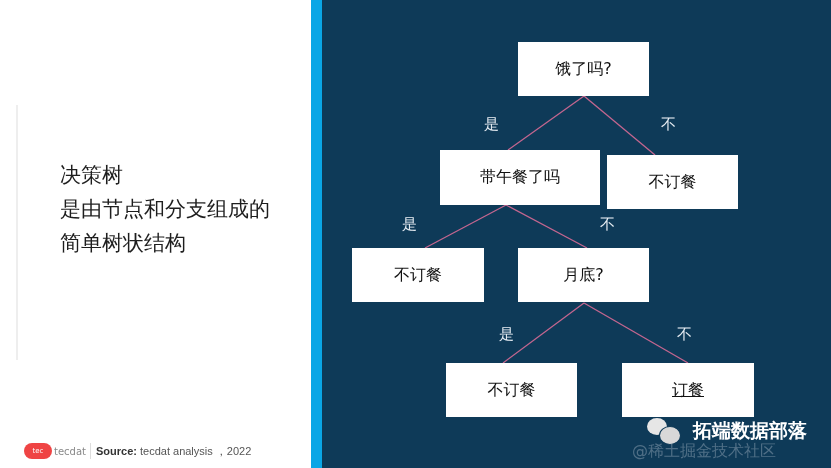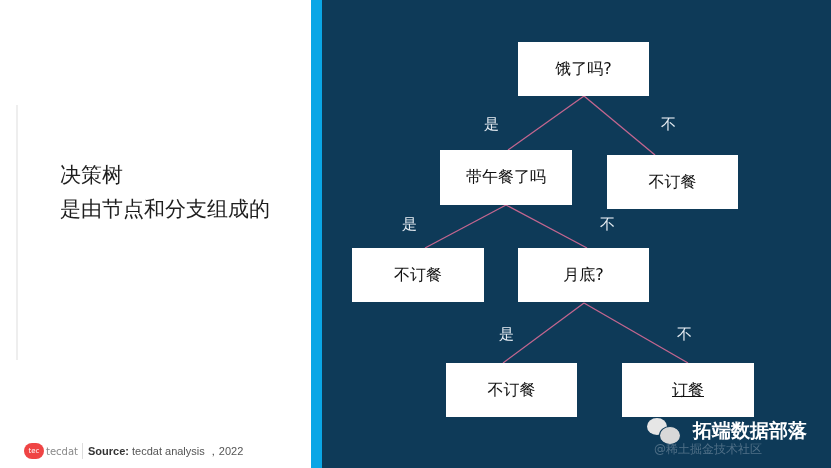--- a/index.html
+++ b/index.html
@@ -2,45 +2,46 @@
 <html><head>
   <meta charset="utf-8">
   <style>
     html, body { margin:0; padding:0; }
     body { width:831px; height:468px; position:relative; overflow:hidden; background:#ffffff; font-family:"DejaVu Sans", "Liberation Sans", sans-serif; }
     .left-panel { position:absolute; left:16px; top:0; width:310px; height:468px; background:#ffffff; }
     .left-edge { position:absolute; left:0; top:105px; width:2px; height:255px; background:#eeeeee; }
     .desc { position:absolute; left:44px; top:158px; font-size:21px; line-height:34px; color:#1e1e1e; }
     .desc div { white-space:nowrap; }
     .footer { position:absolute; left:8px; top:441px; height:20px; display:flex; align-items:center; }
-    .logo { width:20px; height:16px; border-radius:8px; background:#ef4444; color:#fff; font-size:7px; display:flex; align-items:center; justify-content:center; }
+    .logo { width:28px; height:16px; border-radius:8px; background:#ef4444; color:#fff; font-size:7px; display:flex; align-items:center; justify-content:center; }
     .logo-text { font-size:10px; color:#888; margin-left:2px; margin-right:4px; }
     .sep { width:1px; height:16px; background:#dddddd; margin-right:5px; }
     .source { font-size:11px; color:#555; font-family:"Liberation Sans", sans-serif; white-space:nowrap; }
     .source b { color:#333; font-weight:bold; }
     .accent-bar { position:absolute; left:311px; top:0; width:11px; height:468px; background:#0aa6e6; }
     .right-panel { position:absolute; left:322px; top:0; width:509px; height:468px; background:#0e3a58; }
     svg.lines { position:absolute; left:0; top:0; width:831px; height:468px; }
     .node { position:absolute; background:#ffffff; display:flex; align-items:center; justify-content:center; font-size:16px; color:#111; }
     .edge-label { position:absolute; font-size:15px; color:#e8eef4; }
     .wm { position:absolute; left:647px; top:418px; display:flex; align-items:center; }
     .wm-icon { position:relative; width:34px; height:26px; }
     .bub1 { position:absolute; left:0; top:0; width:20px; height:17px; border-radius:50%; background:#e6e6e6; }
     .bub2 { position:absolute; left:12px; top:8px; width:20px; height:17px; border-radius:50%; background:#d8d8d8; border:1px solid #0e3a58; }
     .wm-title { font-size:19px; color:#ffffff; margin-left:12px; white-space:nowrap; font-weight:bold; }
-    .wm-sub { position:absolute; left:654px; top:441px; font-size:12px; color:rgba(200,210,220,0.35); white-space:nowrap; }
+    .wm-sub { position:absolute; left:632px; top:441px; font-size:16px; color:rgba(200,210,220,0.35); white-space:nowrap; }
   </style>
 </head>
 <body>
 
 <div class="left-panel">
   <div class="left-edge"></div>
   <div class="desc">
     <div>决策树</div>
     <div>是由节点和分支组成的</div>
+    <div>简单树状结构</div>
   </div>
   <div class="footer">
     <div class="logo">tec</div>
     <span class="logo-text">tecdat</span>
     <div class="sep"></div>
     <span class="source"><b>Source:</b><span> tecdat analysis ，2022</span></span>
   </div>
 </div>
 
 <div class="accent-bar"></div>
@@ -53,21 +54,21 @@
     <line x1="506" y1="205" x2="425" y2="248"></line>
     <line x1="506" y1="205" x2="587" y2="248"></line>
     <line x1="584" y1="303" x2="503" y2="363"></line>
     <line x1="584" y1="303" x2="688" y2="363"></line>
   </g>
 </svg>
 
 <div class="node" style="left:518px;top:42px;width:131px;height:54px;">
   <span>饿了吗?</span>
 </div>
-<div class="node" style="left:440px;top:150px;width:132px;height:55px;">
+<div class="node" style="left:440px;top:150px;width:160px;height:55px;">
   <span>带午餐了吗</span>
 </div>
 <div class="node" style="left:607px;top:155px;width:131px;height:54px;">
   <span>不订餐</span>
 </div>
 <div class="node" style="left:352px;top:248px;width:132px;height:54px;">
   <span>不订餐</span>
 </div>
 <div class="node" style="left:518px;top:248px;width:131px;height:54px;">
   <span>月底?</span>

